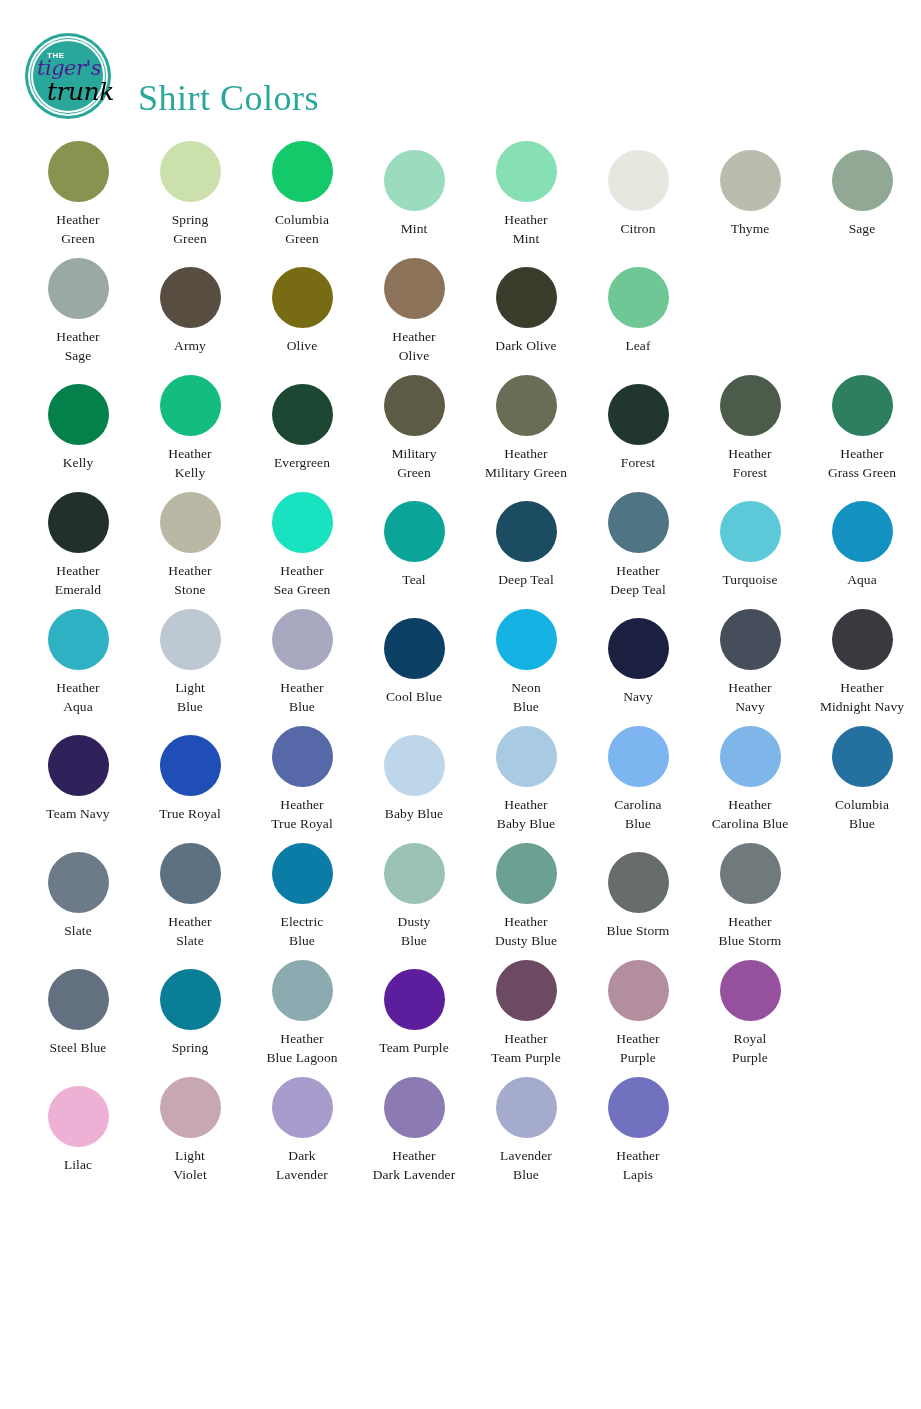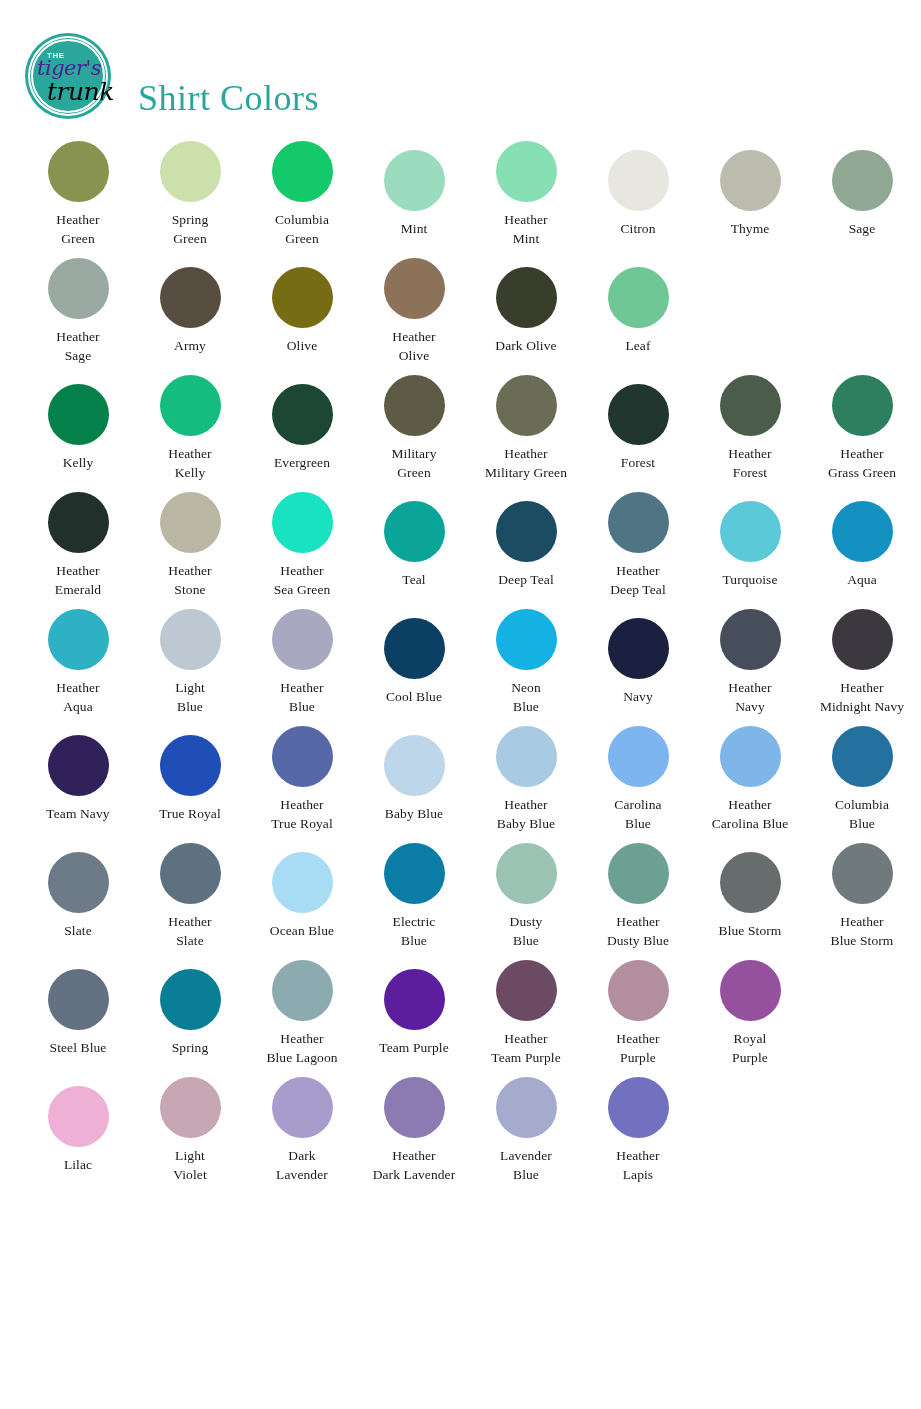--- a/index.html
+++ b/index.html
@@ -357,24 +357,20 @@
         <div class="swatch">
           <span class="swatch-dot" style="background: rgb(109, 123, 137);"></span>
           <div class="swatch-label">Slate</div>
         </div>
         <div class="swatch">
           <span class="swatch-dot" style="background: rgb(94, 113, 128);"></span>
           <div class="swatch-label">Heather
 Slate</div>
         </div>
         <div class="swatch">
-          <span class="swatch-dot" style="background: rgb(167, 220, 244);"></span>
-          <div class="swatch-label">Ocean Blue</div>
-        </div>
-        <div class="swatch">
           <span class="swatch-dot" style="background: rgb(11, 124, 165);"></span>
           <div class="swatch-label">Electric
 Blue</div>
         </div>
         <div class="swatch">
           <span class="swatch-dot" style="background: rgb(154, 195, 180);"></span>
           <div class="swatch-label">Dusty
 Blue</div>
         </div>
         <div class="swatch">

